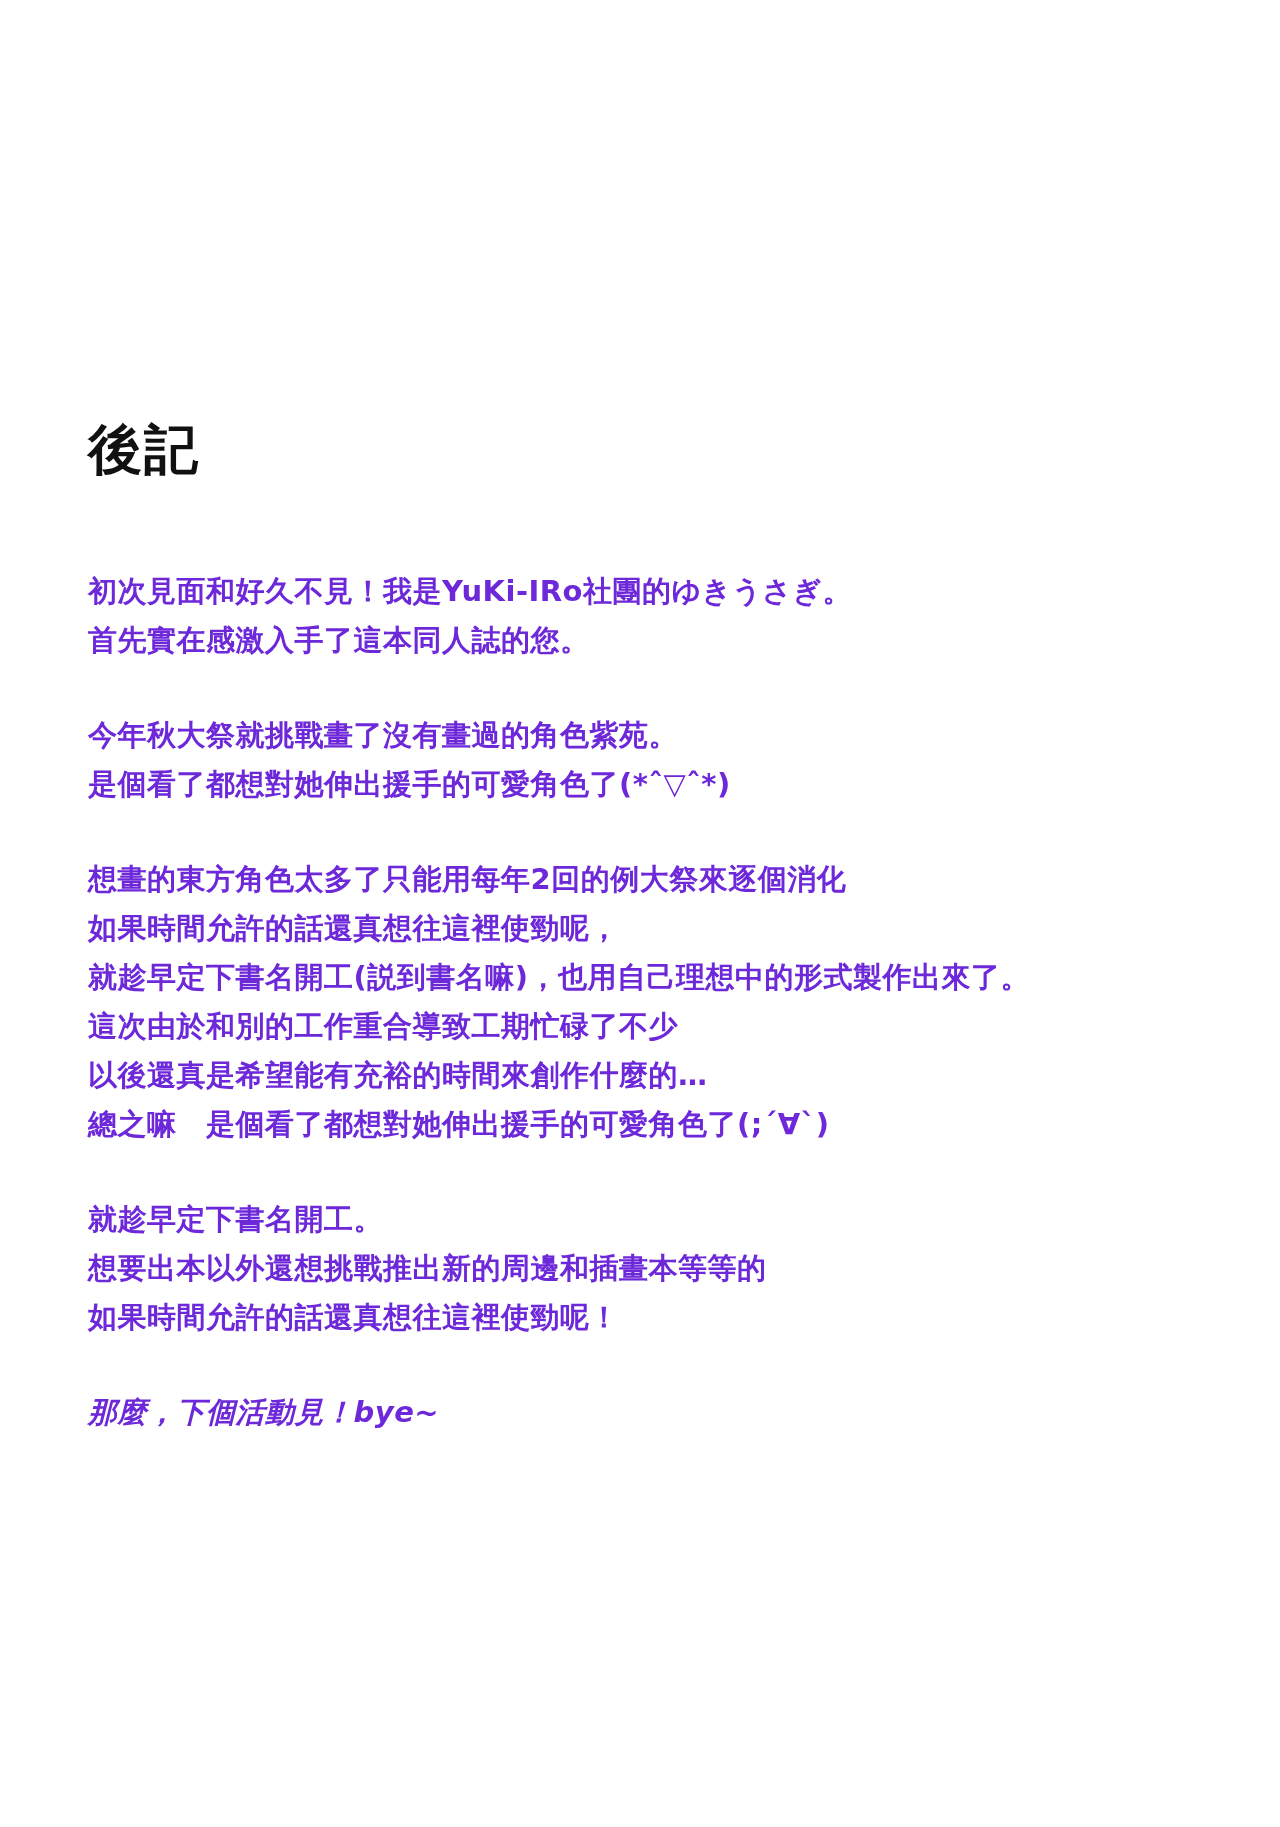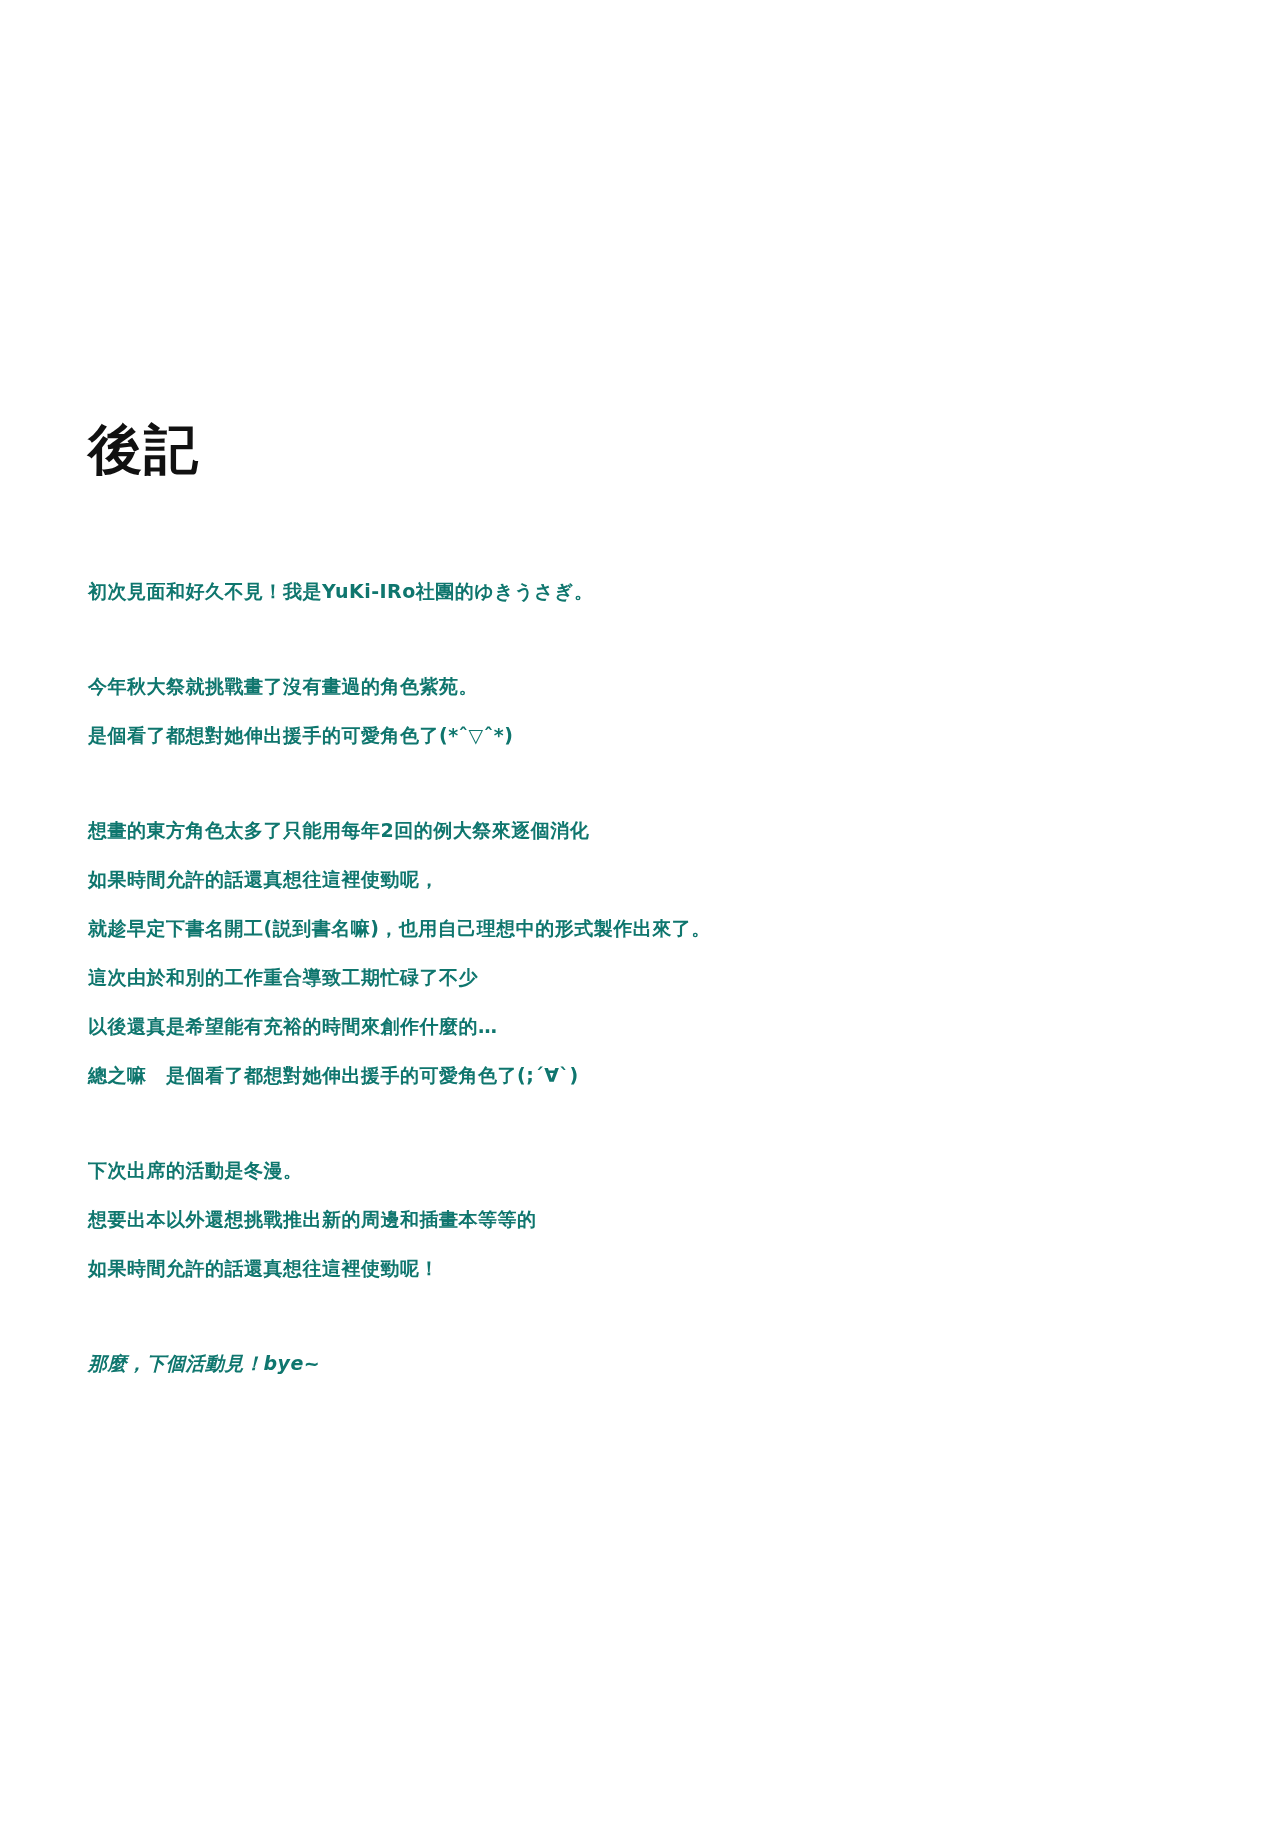--- a/index.html
+++ b/index.html
@@ -32,55 +32,56 @@
   .para {
     margin: 0 0 46px 0;
   }
   .para:last-child {
     margin-bottom: 0;
     font-style: italic;
   }
   .line {
     font-family: "DejaVu Sans", "Liberation Sans", sans-serif;
     font-weight: bold;
-    font-size: 19px;
+    font-size: 29px;
     line-height: 49px;
-    color: #0f766e;
+    color: #6d28d9;
     white-space: pre-wrap;
     letter-spacing: 0.5px;
   }
 </style>
 </head>
 <body>
 
 <div class="page">
   <div class="content">
 
     <h1 class="afterword-title">後記</h1>
 
     <div class="para">
       <div class="line">初次見面和好久不見！我是YuKi-IRo社團的ゆきうさぎ。</div>
+      <div class="line">首先實在感激入手了這本同人誌的您。</div>
     </div>
 
     <div class="para">
       <div class="line">今年秋大祭就挑戰畫了沒有畫過的角色紫苑。</div>
       <div class="line">是個看了都想對她伸出援手的可愛角色了(*ˆ▽ˆ*)</div>
     </div>
 
     <div class="para">
       <div class="line">想畫的東方角色太多了只能用每年2回的例大祭來逐個消化</div>
       <div class="line">如果時間允許的話還真想往這裡使勁呢，</div>
       <div class="line">就趁早定下書名開工(説到書名嘛)，也用自己理想中的形式製作出來了。</div>
       <div class="line">這次由於和別的工作重合導致工期忙碌了不少</div>
       <div class="line">以後還真是希望能有充裕的時間來創作什麼的…</div>
       <div class="line">總之嘛　是個看了都想對她伸出援手的可愛角色了(;´∀`)</div>
     </div>
 
     <div class="para">
-      <div class="line">下次出席的活動是冬漫。</div>
+      <div class="line">就趁早定下書名開工。</div>
       <div class="line">想要出本以外還想挑戰推出新的周邊和插畫本等等的</div>
       <div class="line">如果時間允許的話還真想往這裡使勁呢！</div>
     </div>
 
     <div class="para">
       <div class="line">那麼，下個活動見！bye~</div>
     </div>
 
   </div>
 </div>

